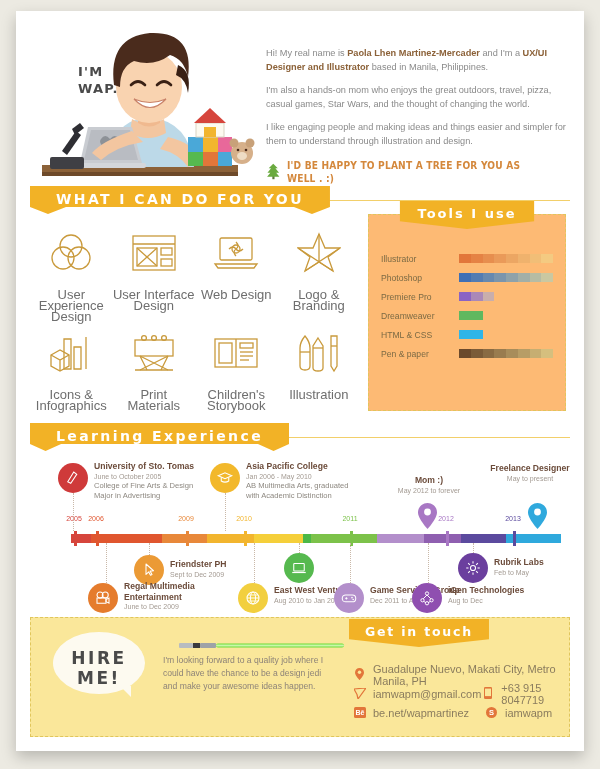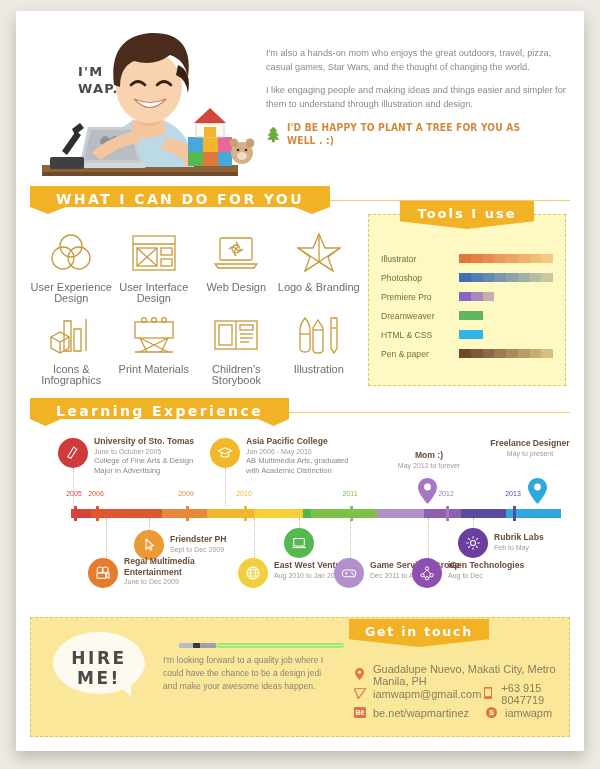--- a/index.html
+++ b/index.html
@@ -71,27 +71,27 @@
   
   .mid { display: flex; padding: 0 14px; }
   .skills-col { width: 330px; }
   .skills-grid {
     display: grid; grid-template-columns: repeat(4, 1fr);
     row-gap: 6px; margin-top: 14px;
   }
   .skill-cell { text-align: center; }
   .skill-cell .ico { height: 50px; display: flex; align-items: center; justify-content: center; }
   .skill-cell .lbl {
-    font-size: 11px; color: #6e6e6e; line-height: 11px; margin-top: 4px;
+    font-size: 13px; color: #6e6e6e; line-height: 11px; margin-top: 11px;
   }
 
   
   .tools {
     position: relative; width: 198px; margin-left: 8px;
-    background: #fef9c3; border: 1px dashed #e0c65c;
+    background: #fdba74; border: 1px dashed #e0c65c;
     padding: 34px 0 14px;
   }
   .tools-banner {
     position: absolute; left: 50%; top: -14px; transform: translateX(-50%);
     background: #f2b226; color: #fff; white-space: nowrap;
     padding: 5px 18px 8px;
     font-family: "DejaVu Sans", sans-serif;
     font-size: 13px; letter-spacing: 2px; font-weight: 600;
     clip-path: polygon(0% 0%, 100% 0%, 100% 72%, 50% 100%, 0% 72%);
   }
@@ -218,20 +218,23 @@
       <circle cx="210" cy="131" r="1.3" fill="#4a2b1c"></circle>
       <circle cx="218" cy="131" r="1.3" fill="#4a2b1c"></circle>
     </svg>
 
     <div class="bubble-txt">
       <div>I'M</div>
       <div>WAP.</div>
     </div>
 
     <div class="intro">
+      <p>
+        <span>Hi! My real name is </span><b>Paola Lhen Martinez-Mercader</b><span> and I'm a </span><b>UX/UI Designer and Illustrator</b><span> based in Manila, Philippines.</span>
+      </p>
       <p>I'm also a hands-on mom who enjoys the great outdoors, travel, pizza, casual games, Star Wars, and the thought of changing the world.</p>
       <p>I like engaging people and making ideas and things easier and simpler for them to understand through illustration and design.</p>
       <div class="tree-line">
         <svg width="16" height="17" viewBox="0 0 16 17">
           <rect x="7" y="11" width="2.4" height="6" fill="#5a7a3a"></rect>
           <path d="M8 0 l5 5 h-2.6 l4 5 h-3.2 l3.6 4.4 h-13.6 l3.6 -4.4 h-3.2 l4 -5 h-2.6 z" fill="#6aaa3f"></path>
         </svg>
         <span class="txt">I'D BE HAPPY TO PLANT A TREE FOR YOU AS WELL . :)</span>
       </div>
     </div>

